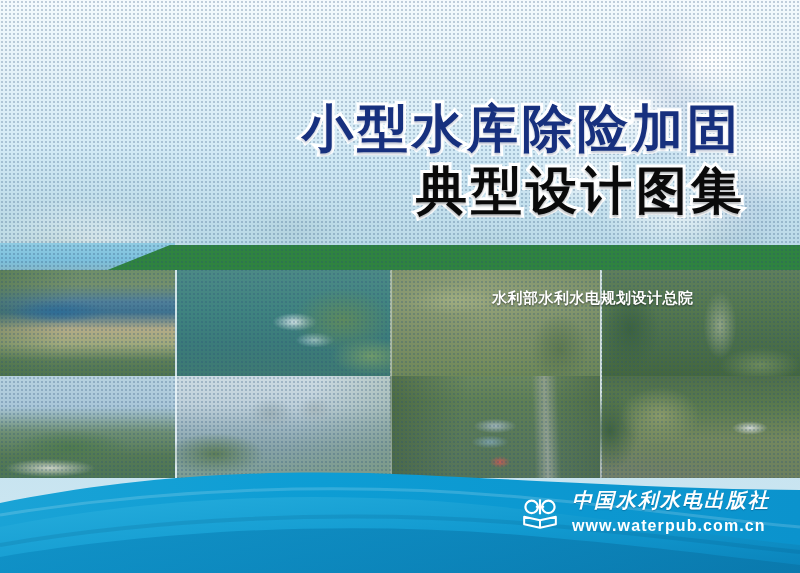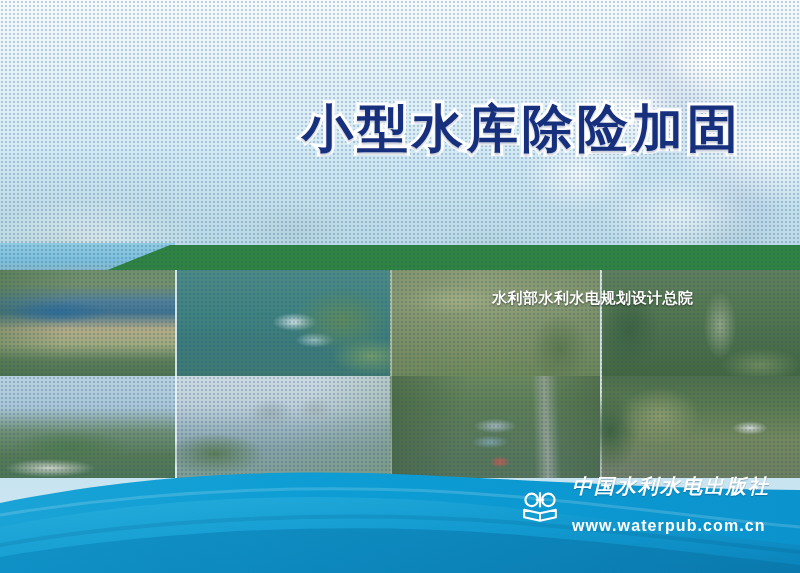--- a/index.html
+++ b/index.html
@@ -207,21 +207,21 @@
 
   
   .wave-wrap{position:absolute;left:0;bottom:0;width:800px;height:120px;overflow:hidden;}
 
   
   .publisher{
     position:absolute;right:30px;bottom:38px;
     display:flex;align-items:center;gap:12px;
   }
   .pub-logo{width:40px;height:40px;flex:0 0 auto;}
-  .pub-text{display:flex;flex-direction:column;align-items:flex-start;gap:17px;}
+  .pub-text{display:flex;flex-direction:column;align-items:flex-start;gap:3px;}
   .pub-name{
     color:#fff;font-size:20px;font-weight:bold;
     font-family:"DejaVu Serif","Liberation Serif",serif;
     letter-spacing:2px;
     font-style:italic;
     text-shadow:0 1px 1px rgba(0,60,100,.35);
     white-space:nowrap;
   }
   .pub-url{
     color:#fff;font-size:16px;font-weight:bold;
@@ -259,20 +259,21 @@
     <div class="tile t-b1"></div>
     <div class="tile t-b2"></div>
     <div class="tile t-b3"></div>
     <div class="tile t-b4"></div>
   </div>
 
   <div class="halftone"></div>
 
   <div class="title-block">
     <div class="title-line l1">小型水库除险加固</div>
+    <div class="title-line l2">典型设计图集</div>
   </div>
 
   <div class="authors">
     <div class="row">水利部水利水电规划设计总院</div>
   </div>
 
   <div class="wave-wrap">
     <svg width="800" height="120" viewBox="0 0 800 120" preserveAspectRatio="none">
       <defs>
         <linearGradient id="wgA" x1="0" y1="0" x2="1" y2="0">

